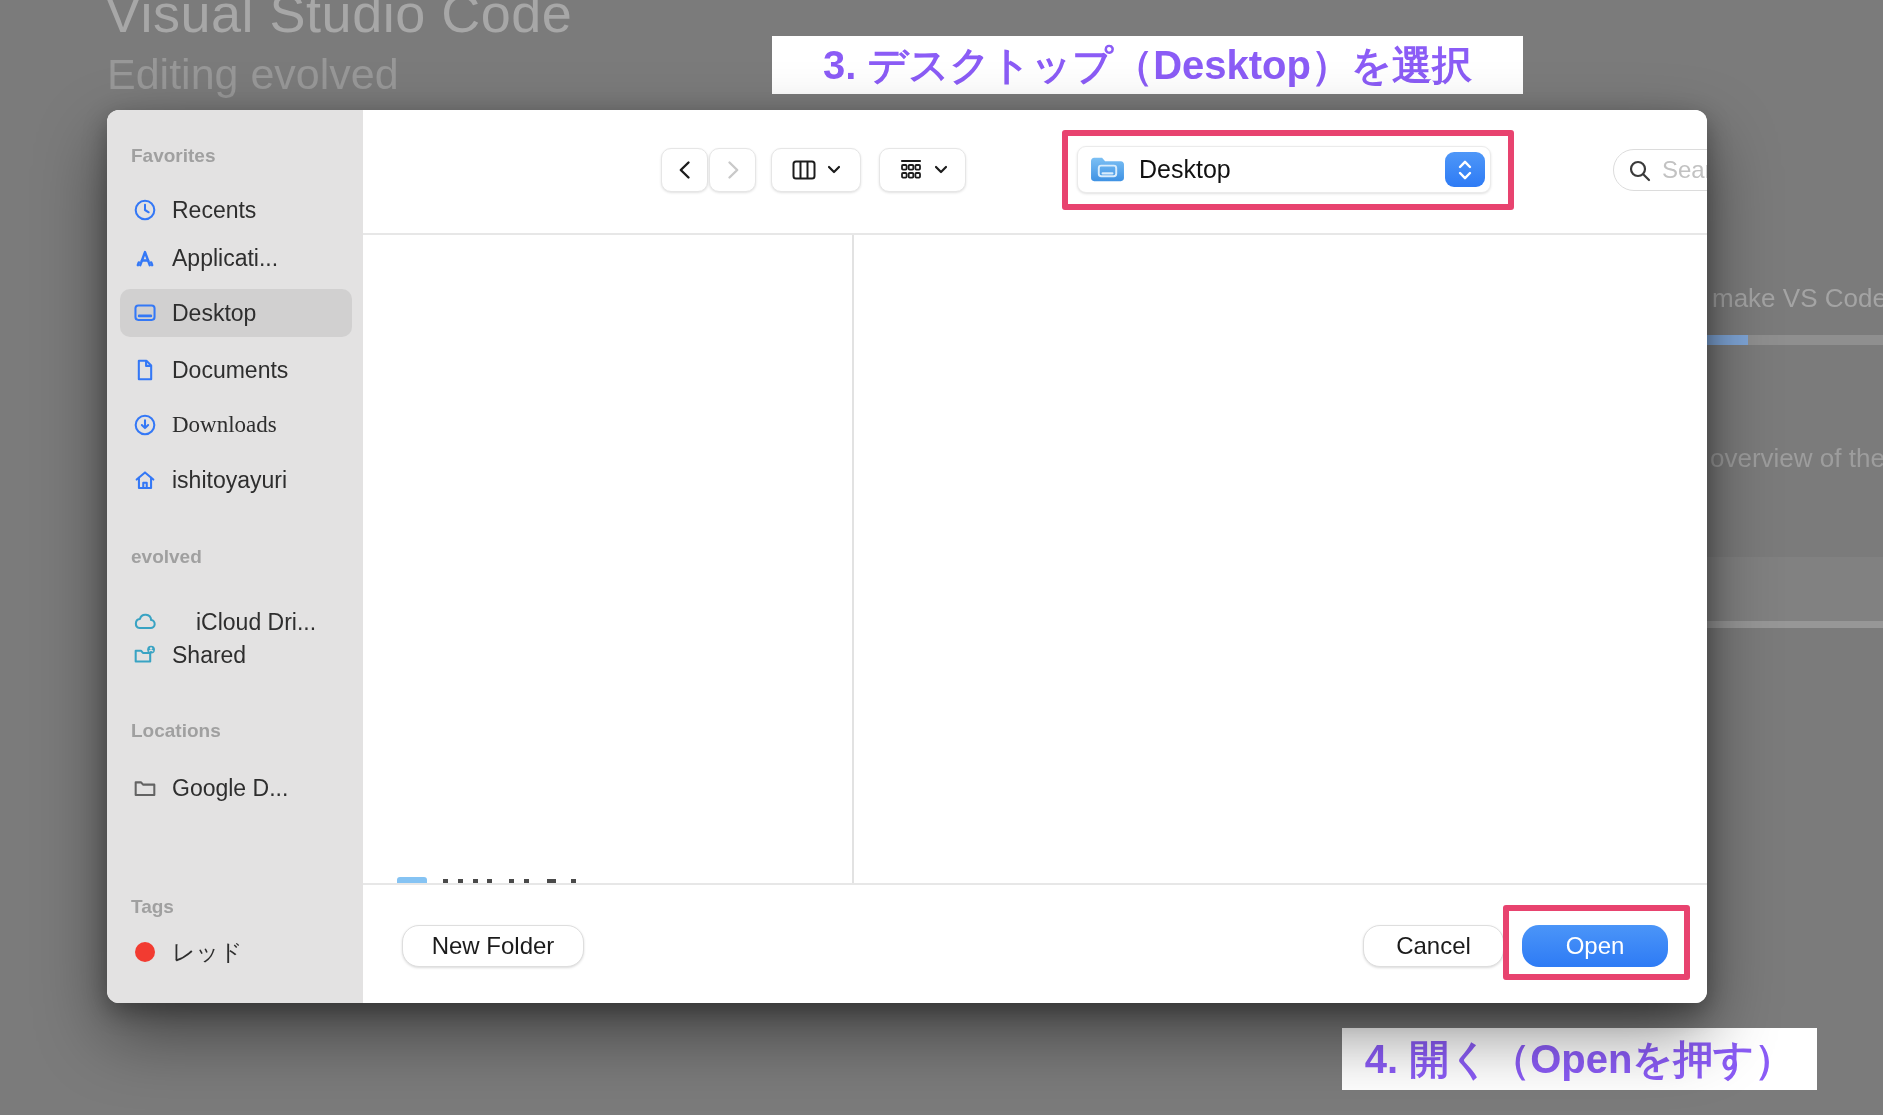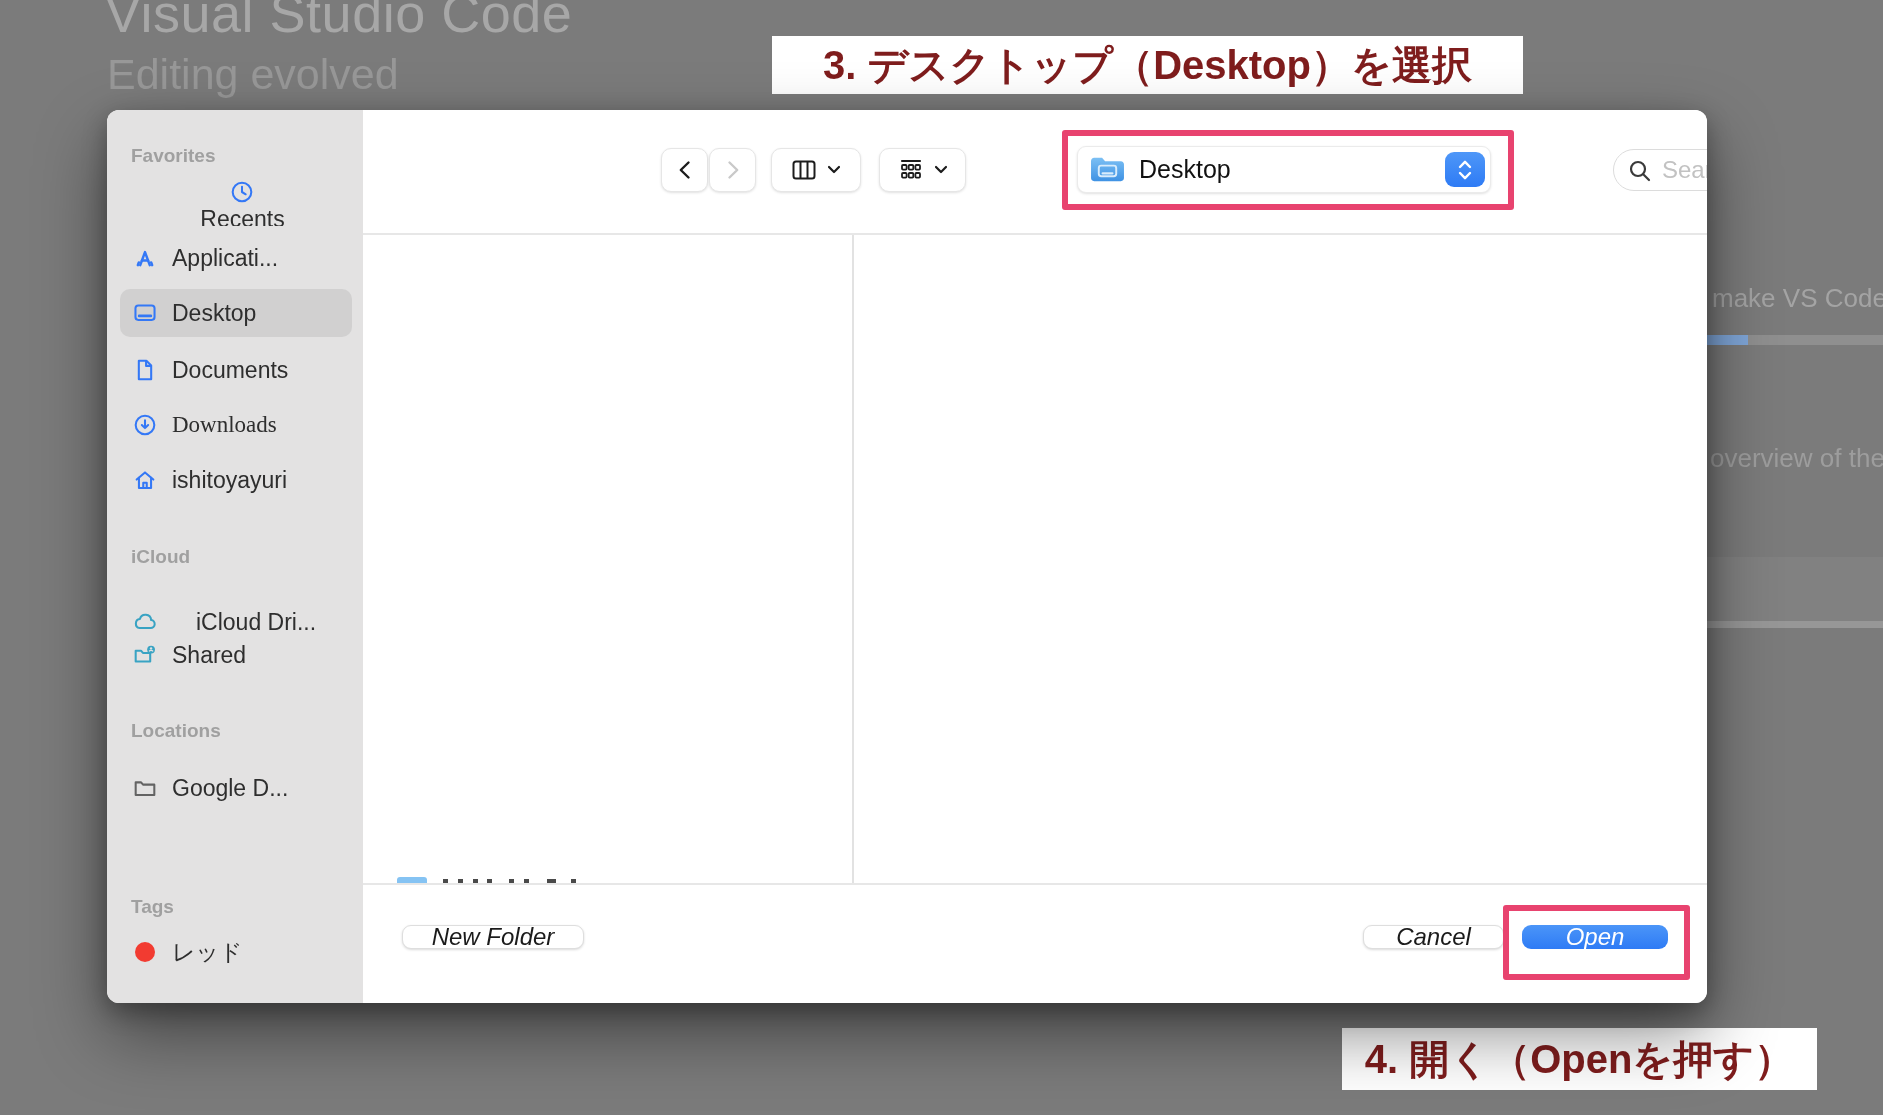--- a/index.html
+++ b/index.html
@@ -15,21 +15,21 @@
   .bg-title{left:105px;top:-18px;font-size:54px;font-weight:500;color:#a7a7a7;letter-spacing:.5px;}
   .bg-sub{left:107px;top:50px;font-size:43px;font-weight:400;color:#989898;}
   .bg-right1{left:1712px;top:283px;font-size:26px;color:#a4a4a4;white-space:nowrap;}
   .bg-right2{left:1710px;top:443px;font-size:26px;color:#9d9d9d;white-space:nowrap;}
   .bg-band1{left:1707px;top:557px;width:176px;height:64px;background:#818181;}
   .bg-band2{left:1707px;top:621px;width:176px;height:7px;background:#979797;}
   .progress-track{left:1640px;top:335px;width:243px;height:10px;background:#8f8f8f;}
   .progress-fill{left:1640px;top:335px;width:108px;height:10px;background:#7fa6d8;}
 
   
-  .anno{background:#ffffff;color:#7f1d1d;font-weight:700;font-size:40px;
+  .anno{background:#ffffff;color:#8b5cf6;font-weight:700;font-size:40px;
         display:flex;align-items:center;justify-content:center;white-space:nowrap;}
   .anno3{left:772px;top:36px;width:751px;height:58px;}
   .anno4{left:1342px;top:1028px;width:475px;height:62px;}
 
   
   .dialog{left:107px;top:110px;width:1600px;height:893px;background:#ffffff;
           border-radius:12px;overflow:hidden;
           box-shadow:0 30px 70px rgba(0,0,0,.45),0 8px 25px rgba(0,0,0,.30);}
   .sidebar{left:0;top:0;width:256px;height:893px;background:#e3e2e2;}
   .side-header{position:absolute;left:24px;height:24px;font-size:19px;font-weight:700;color:#a0a0a0;}
@@ -70,22 +70,22 @@
 
   
   .content{left:256px;top:125px;width:1344px;height:648px;background:#fff;}
   .col-divider{left:745px;top:125px;width:2px;height:648px;background:#e2e2e2;}
   .partial-row{left:288px;top:767px;width:280px;height:6px;overflow:hidden;}
   .pr-icon{position:absolute;left:2px;top:0;width:30px;height:12px;border-radius:3px 3px 0 0;background:#85c3f3;}
   .pr-t{position:absolute;top:2px;width:5px;height:4px;background:#4a4a4a;}
 
   
   .footer{left:256px;top:773px;width:1344px;height:120px;background:#fff;border-top:2px solid #e7e7e7;box-sizing:border-box;}
-  .btn{position:absolute;top:815px;height:24px;border-radius:9px;font-size:24px;display:flex;
-       align-items:center;justify-content:center;box-sizing:border-box;font-style:italic;}
+  .btn{position:absolute;top:815px;height:42px;border-radius:17px;font-size:24px;display:flex;
+       align-items:center;justify-content:center;box-sizing:border-box;}
   .btn-plain{background:#fff;border:1px solid #dedede;box-shadow:0 1px 2.5px rgba(0,0,0,.15);color:#1b1b1b;}
   .btn-new{left:295px;width:182px;}
   .btn-cancel{left:1256px;width:141px;}
   .btn-open{left:1415px;width:146px;background:linear-gradient(#4b95f8,#2e7bf5);color:#fff;}
 </style>
 </head>
 <body>
 
 <div class="abs bg-title">Visual Studio Code</div>
 <div class="abs bg-sub">Editing evolved</div>
@@ -96,21 +96,21 @@
 <div class="abs progress-track"></div>
 <div class="abs progress-fill"></div>
 
 <div class="abs anno anno3">3. デスクトップ（Desktop）を選択</div>
 <div class="abs anno anno4">4. 開く（Openを押す）</div>
 
 <div class="abs dialog">
 
   <div class="abs sidebar" id="sidebar">
       <div class="side-header" style="top: 35px;">Favorites</div>
-      <div class="side-row" style="top: 68px; flex-direction: column;">
+      <div class="side-row" style="top: 76px;">
         <span class="side-icon" style="color: rgb(52, 120, 246);">
           <svg viewBox="0 0 24 24" fill="none" stroke="currentColor" stroke-linecap="round" stroke-linejoin="round" stroke-width="1.9">
             <circle cx="12" cy="12" r="8.6"></circle>
             <path d="M12 7.2V12l3.4 2.1"></path>
           </svg>
         </span>
         <span class="side-label">Recents</span>
       </div>
       <div class="side-row" style="top: 124px;">
         <span class="side-icon" style="color: rgb(52, 120, 246);">
@@ -153,21 +153,21 @@
       <div class="side-row" style="top: 346px;">
         <span class="side-icon" style="color: rgb(52, 120, 246);">
           <svg viewBox="0 0 24 24" fill="none" stroke="currentColor" stroke-linecap="round" stroke-linejoin="round" stroke-width="1.9">
             <path d="M4.3 11.6 12 5l7.7 6.6"></path>
             <path d="M6.4 10v9.4h11.2V10"></path>
             <path d="M10.4 19.4v-4.8h3.2v4.8"></path>
           </svg>
         </span>
         <span class="side-label">ishitoyayuri</span>
       </div>
-      <div class="side-header" style="top: 436px;">iCloud</div>
+      <div class="side-header" style="top: 436px;">evolved</div>
       <div class="side-row" style="top: 488px; gap: 24px;">
         <span class="side-icon" style="color: rgb(57, 163, 195);">
           <svg viewBox="0 0 24 24" fill="none" stroke="currentColor" stroke-linecap="round" stroke-linejoin="round" stroke-width="1.9">
             <path d="M7 17.6h10.2a3.7 3.7 0 0 0 .5-7.37A5.3 5.3 0 0 0 7.3 9.3 4.2 4.2 0 0 0 7 17.6z"></path>
           </svg>
         </span>
         <span class="side-label">iCloud Dri...</span>
       </div>
       <div class="side-row" style="top: 521px;">
         <span class="side-icon" style="color: rgb(57, 163, 195);">

